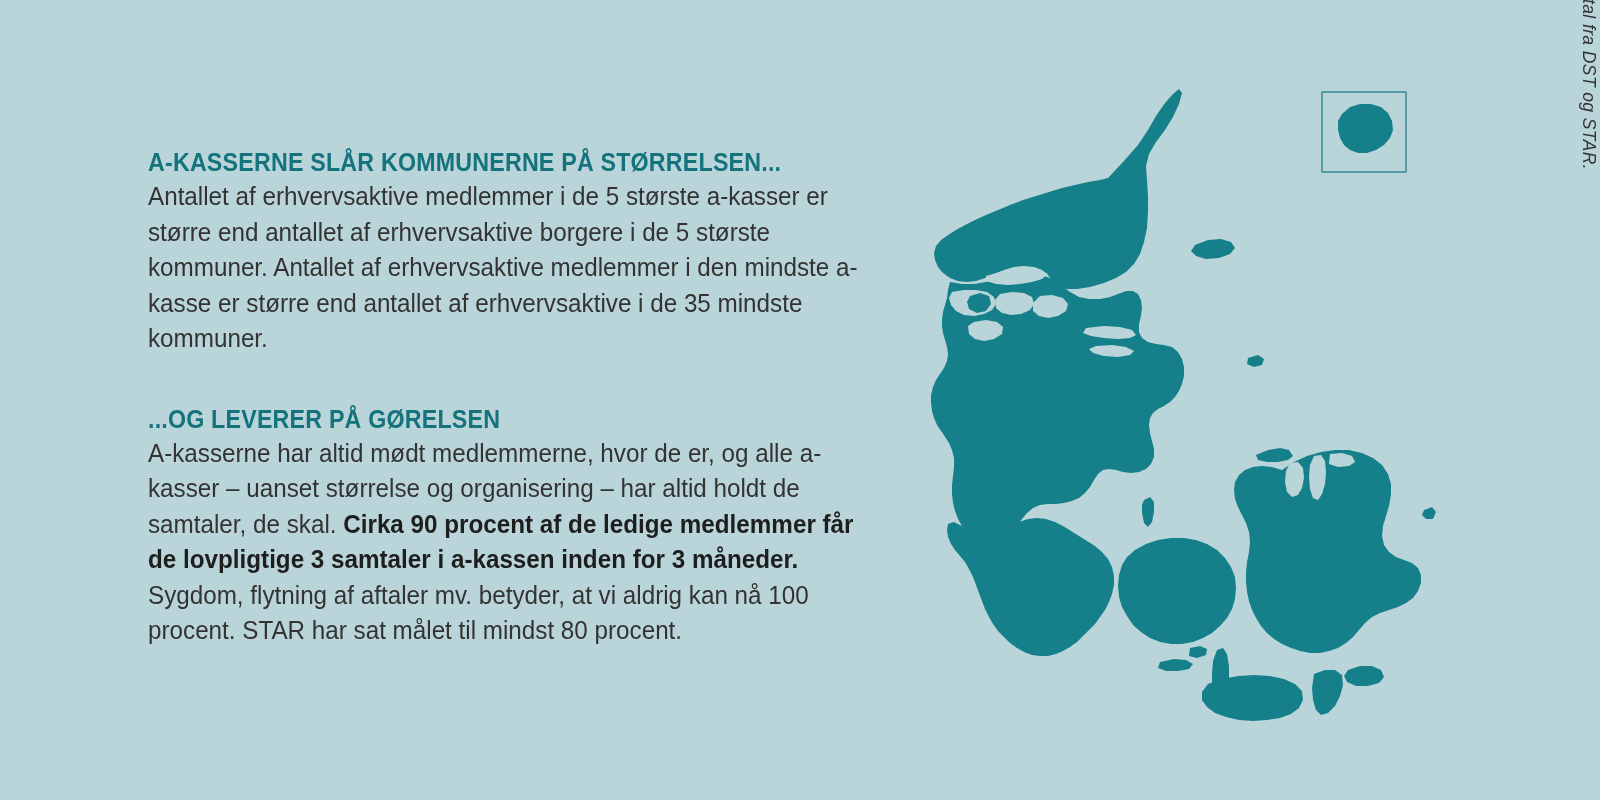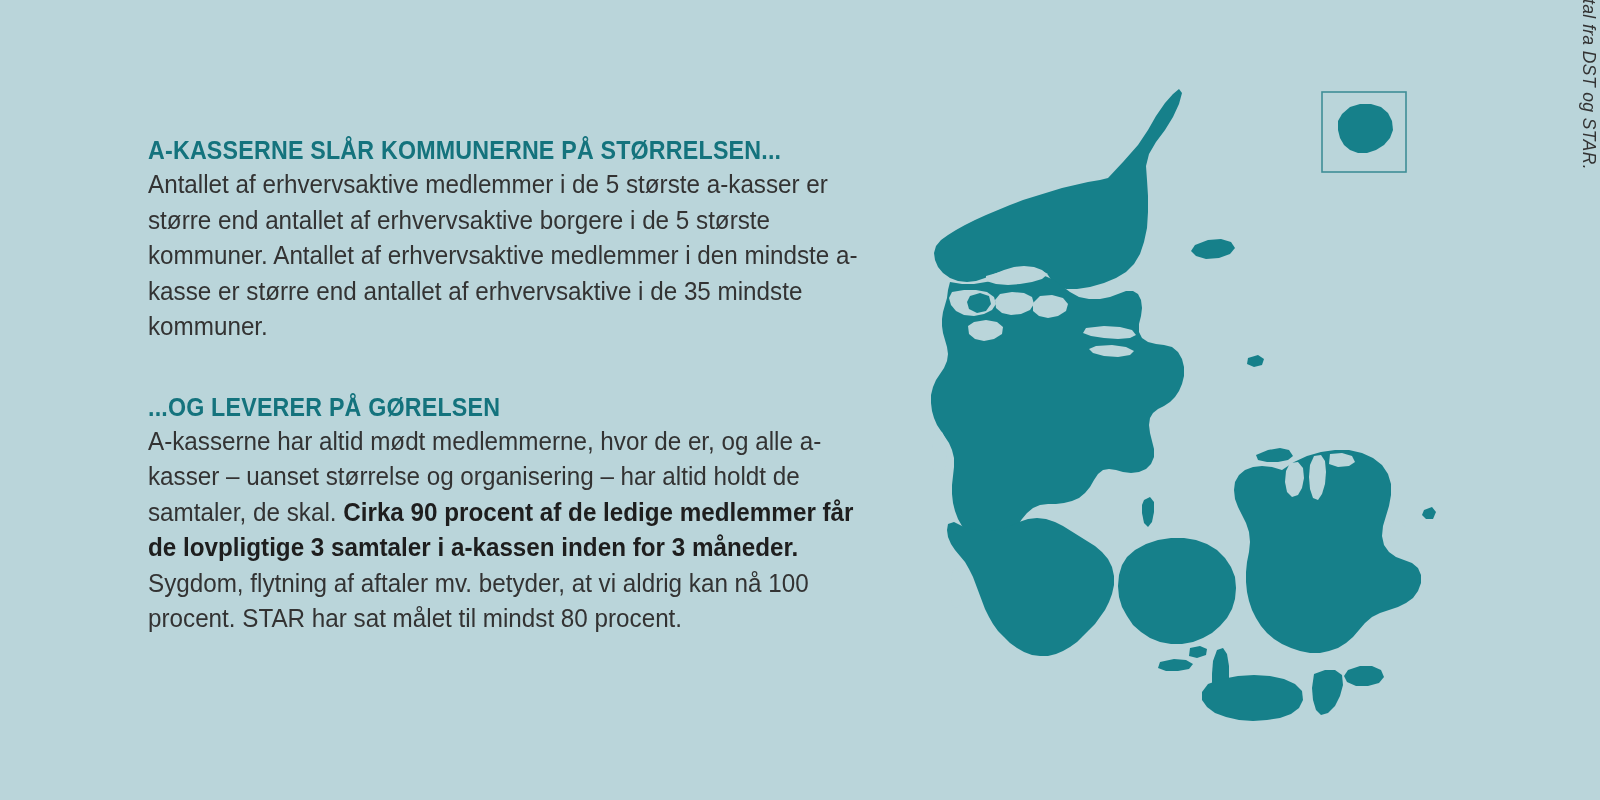--- a/index.html
+++ b/index.html
@@ -19,21 +19,21 @@
   #infographic {
     position: absolute;
     inset: 0;
     background: #bad5da;
   }
 
   
   .text-column {
     position: absolute;
     left: 148px;
-    top: 136px;
+    top: 148px;
     width: 760px;
   }
 
   .block-heading {
     color: #14737d;
     font-family: "Liberation Sans Narrow", "Liberation Sans", sans-serif;
     font-weight: bold;
     font-size: 25px;
     letter-spacing: 0.2px;
     text-transform: uppercase;

